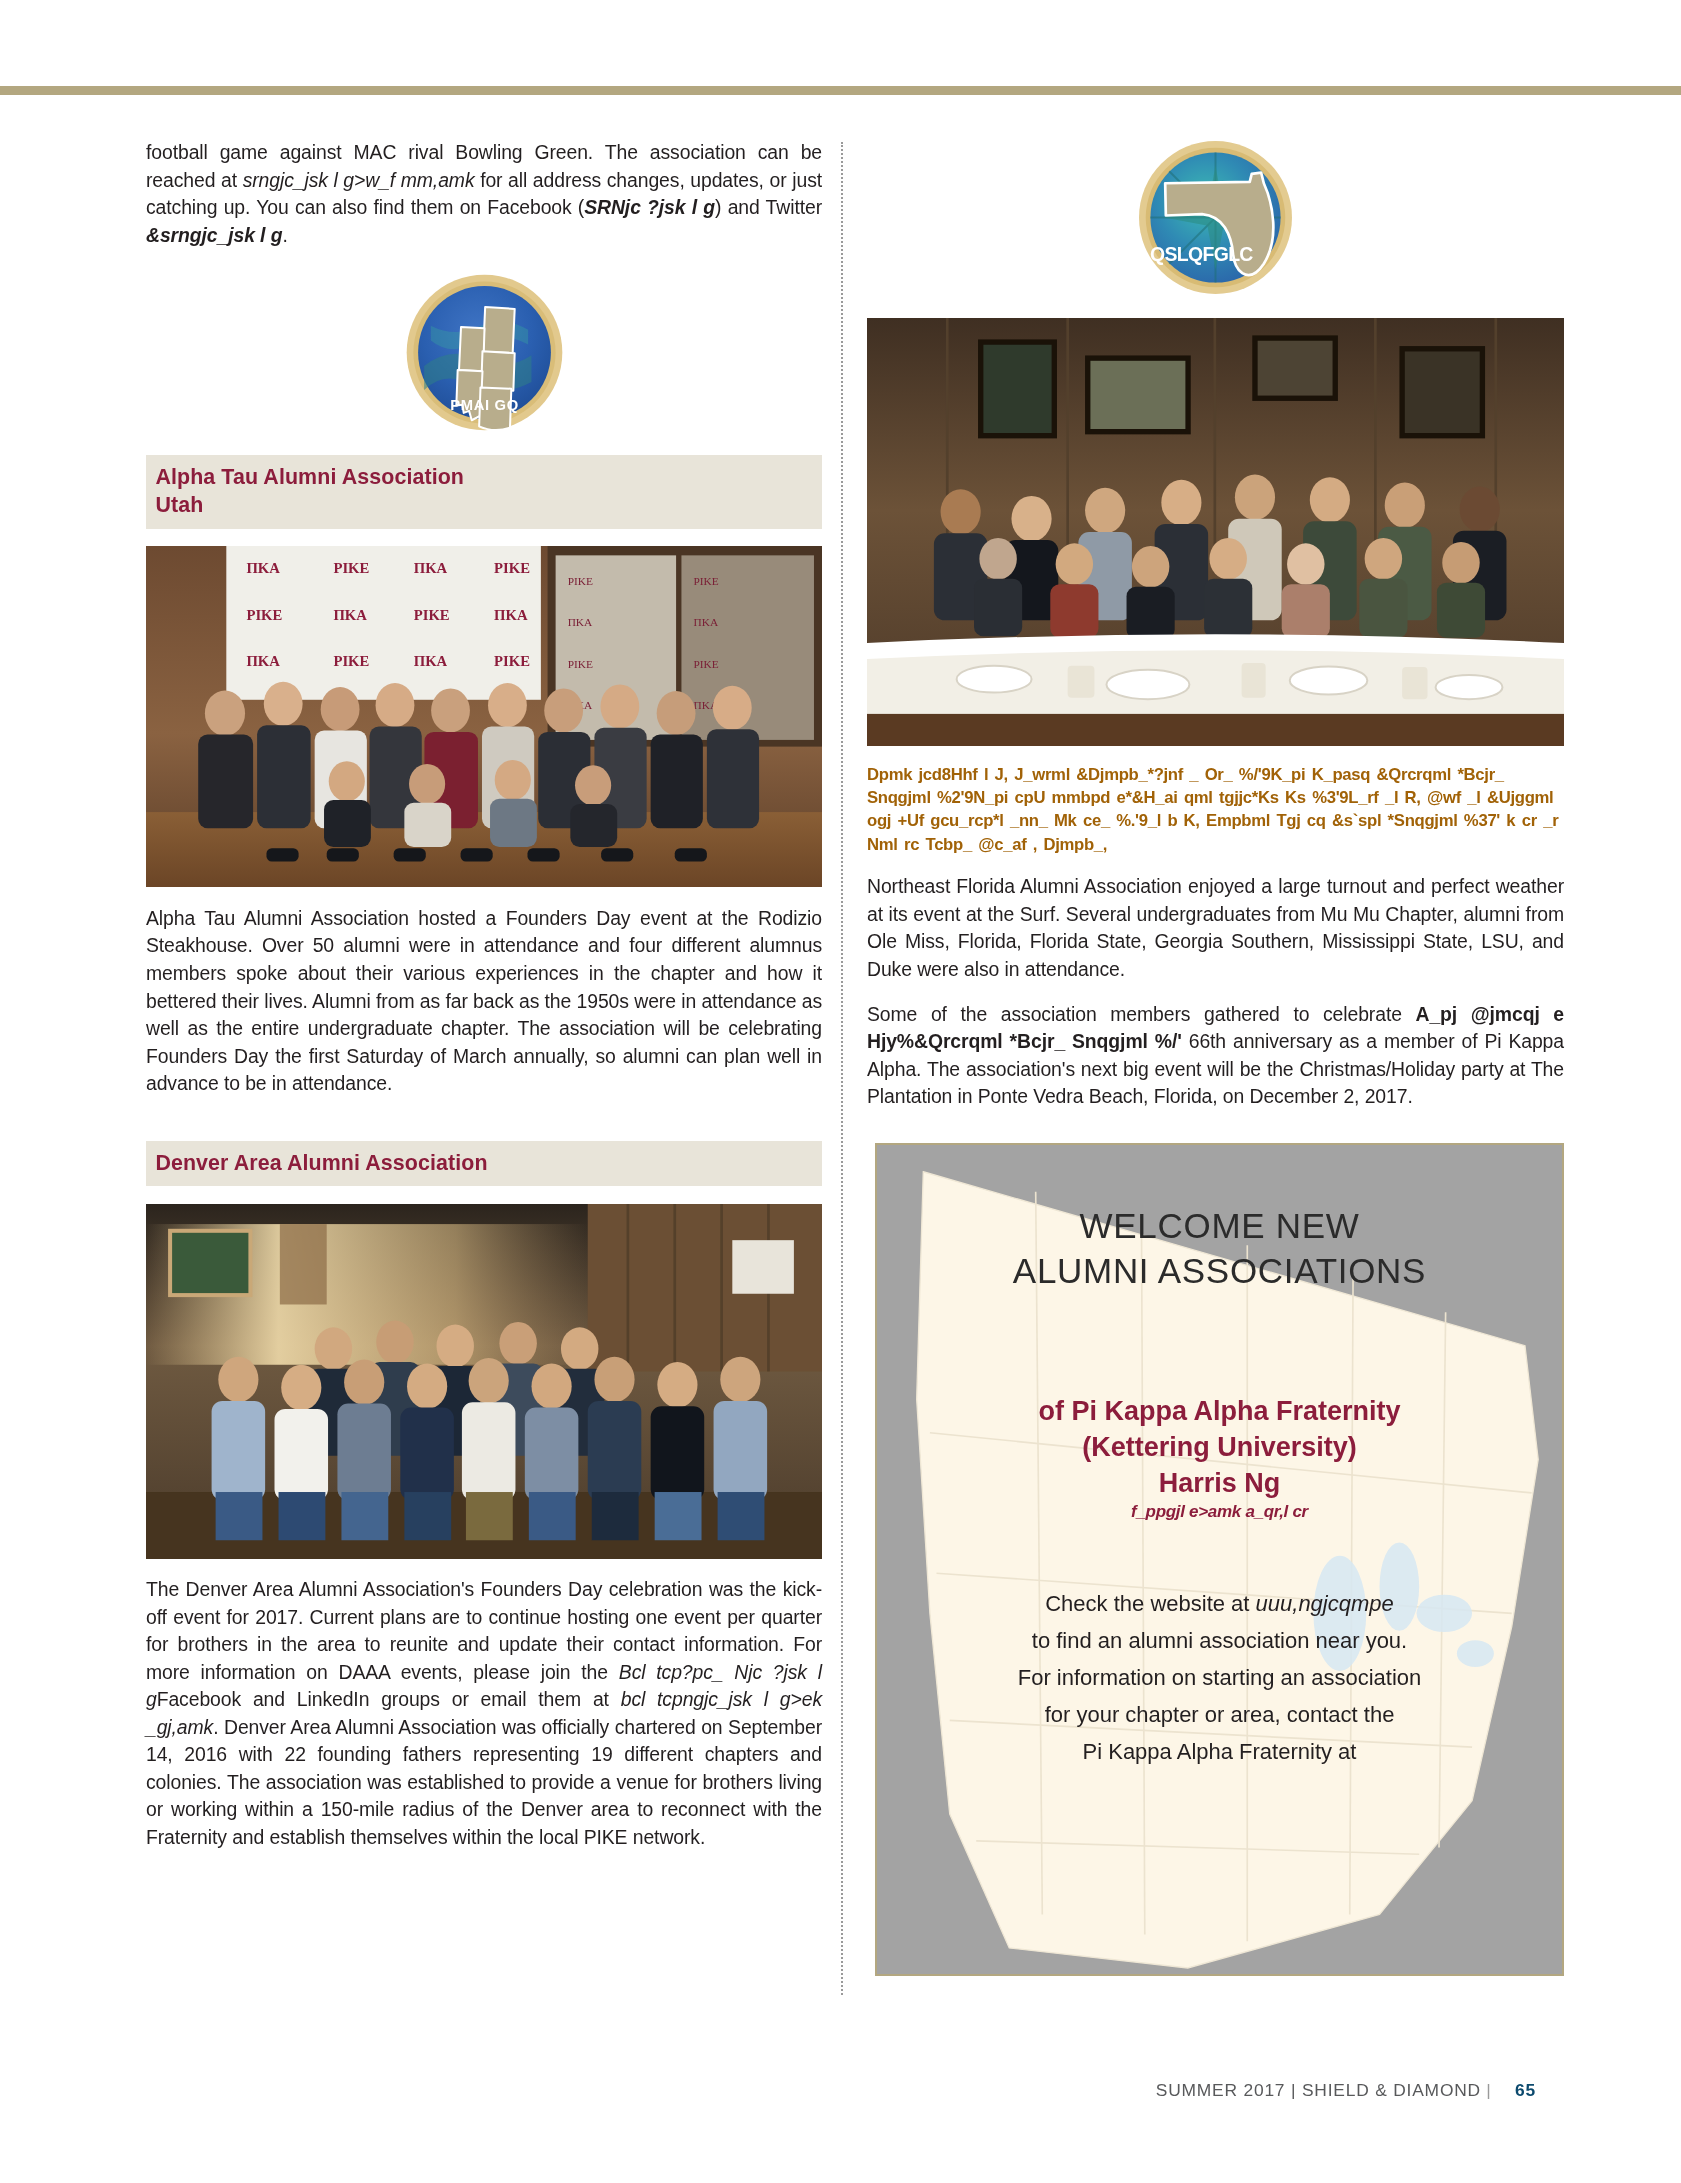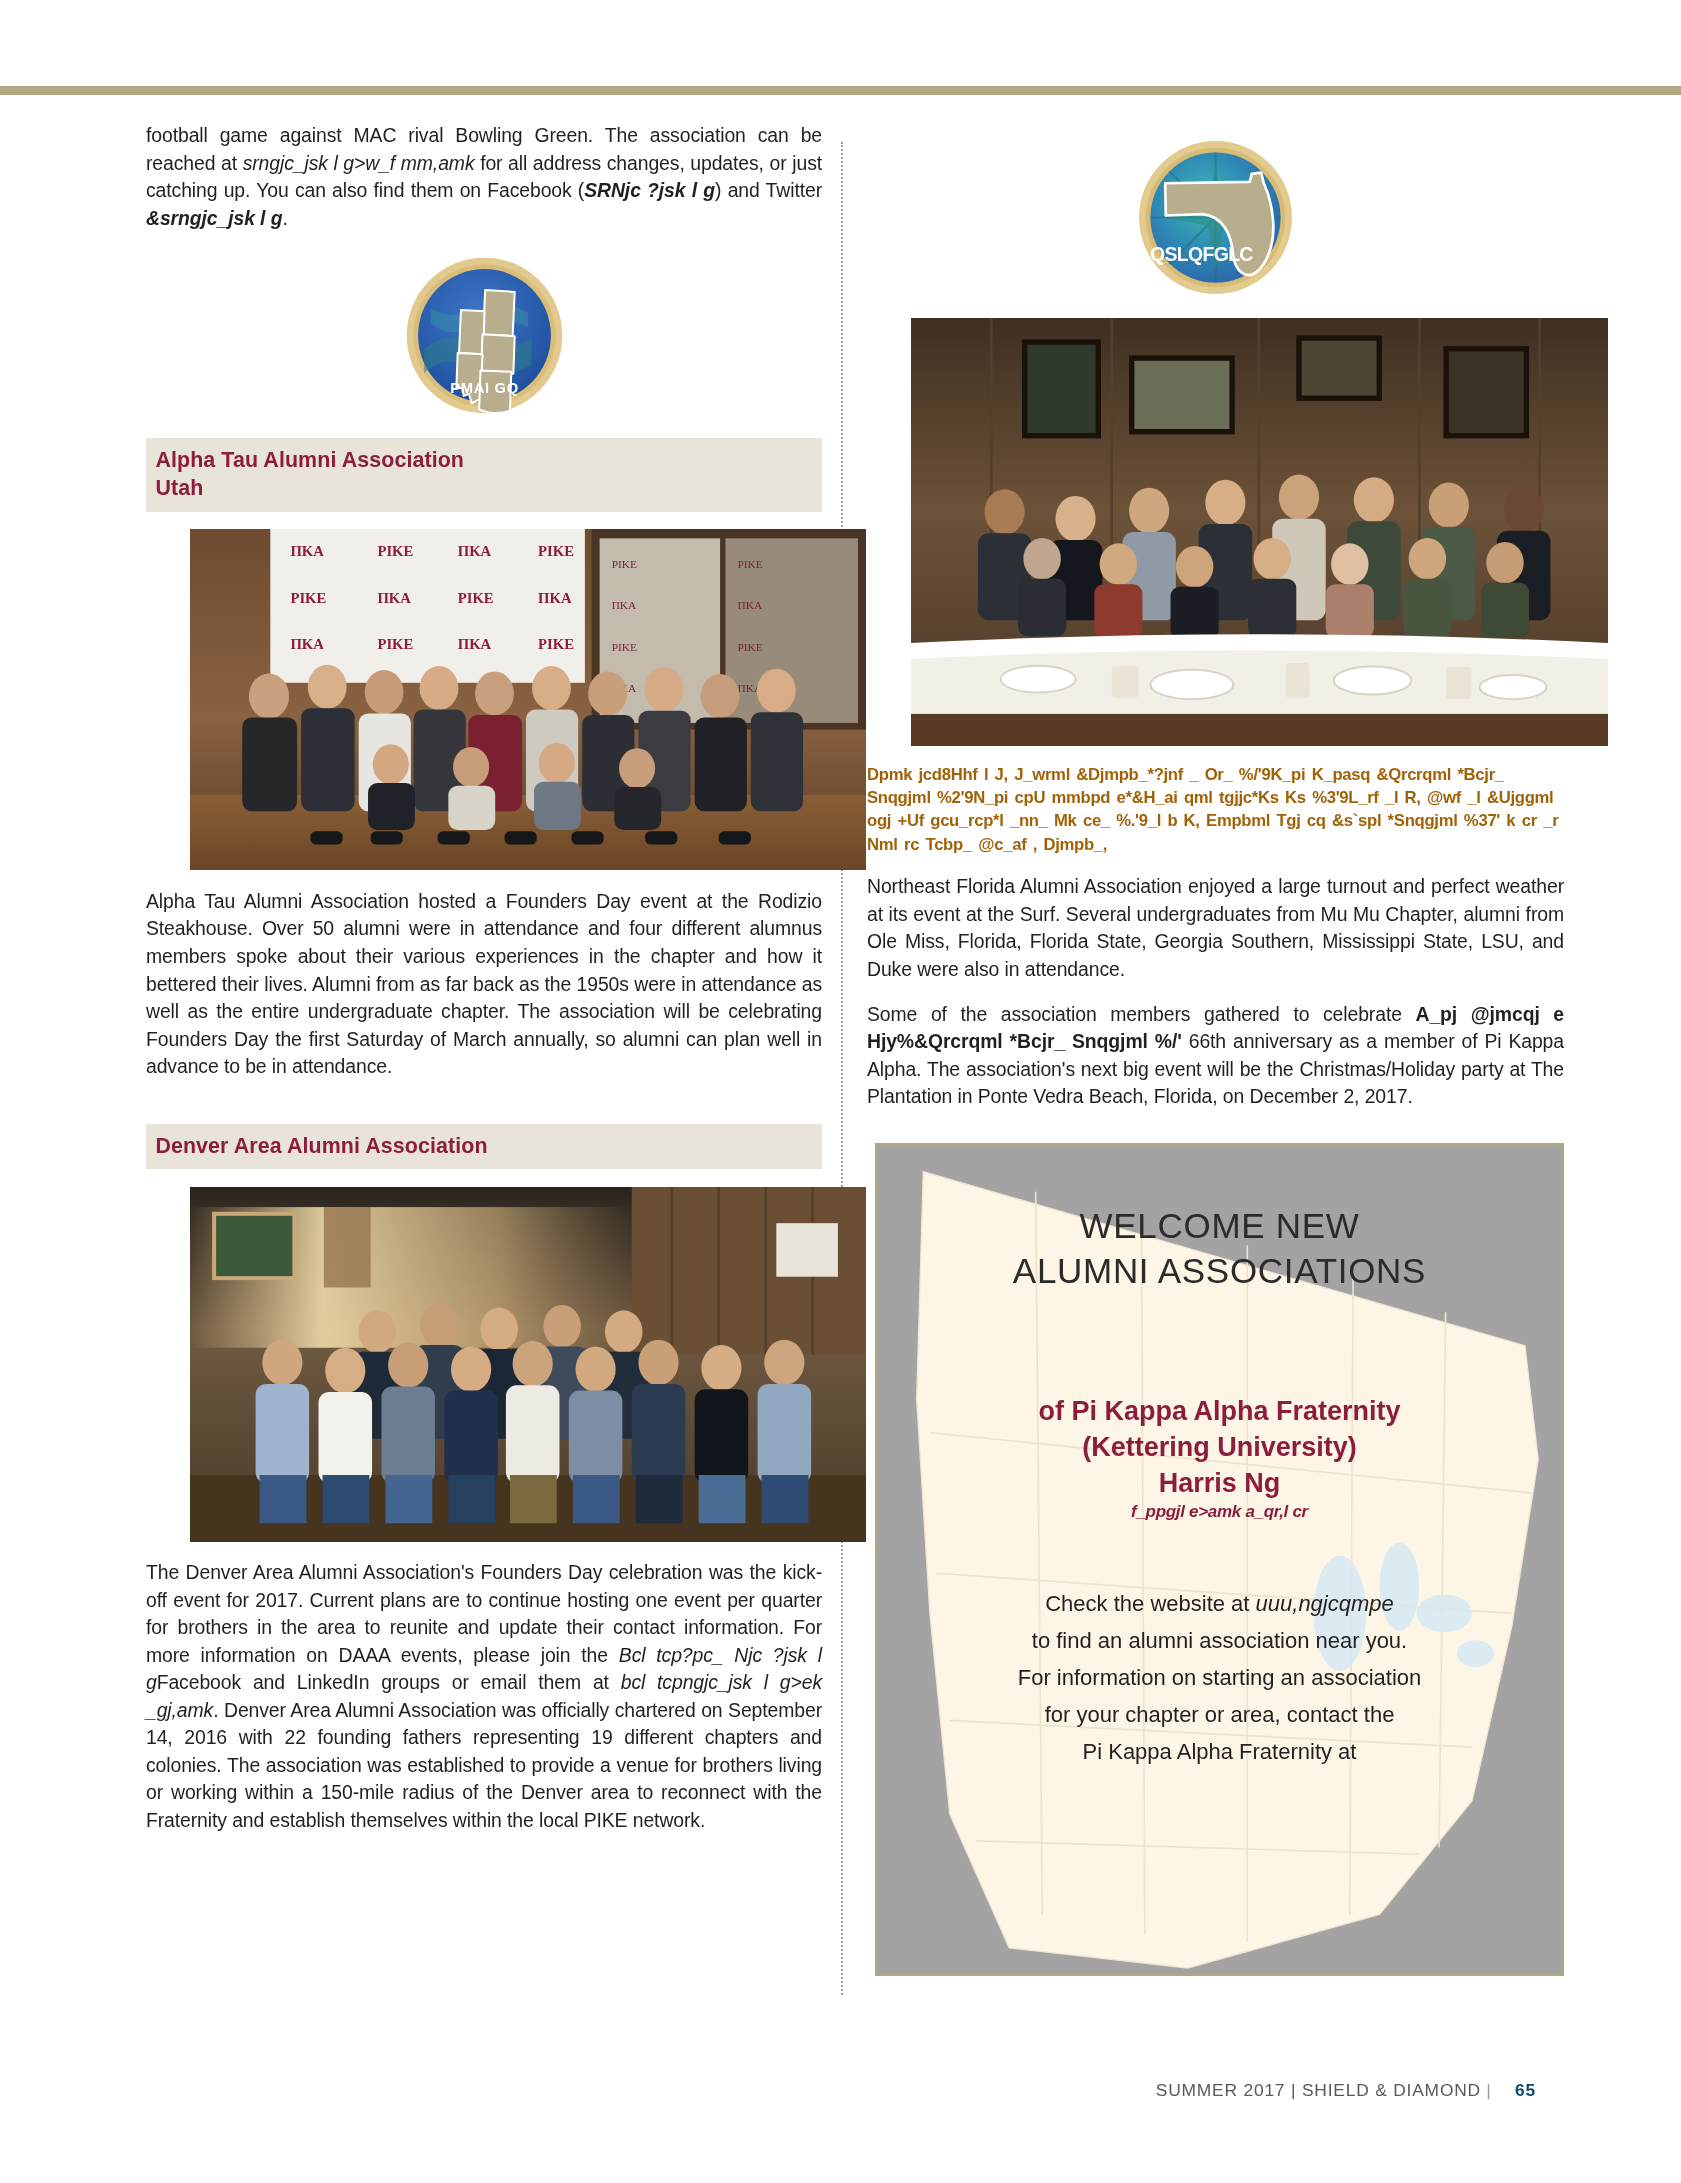--- a/index.html
+++ b/index.html
@@ -20,21 +20,21 @@
   }
 
   .page {
     position: absolute;
     left: 0; top: 0; width: 1682px; height: 2183px;
   }
 
   
   .col-left {
     position: absolute;
-    left: 146px; top: 122px;
+    left: 146px; top: 139px;
     width: 676px;
   }
   .col-right {
     position: absolute;
     left: 867px; top: 139px;
     width: 697px;
   }
 
   .col-divider {
     position: absolute;
@@ -78,21 +78,20 @@
   }
 
   
   .photo {
     width: 100%;
     display: block;
     position: relative;
     overflow: hidden;
     margin-bottom: 17.4px;
     background: #3b82f6;
-    margin-left: 44px;
   }
   .photo svg { display:block; width:100%; height:100%; }
 
   
   .logo-wrap { text-align: center; margin: 23px 0 20px 0; }
   .logo { display:inline-block; }
 
   
   .caption {
     font-size: 16.7px;

